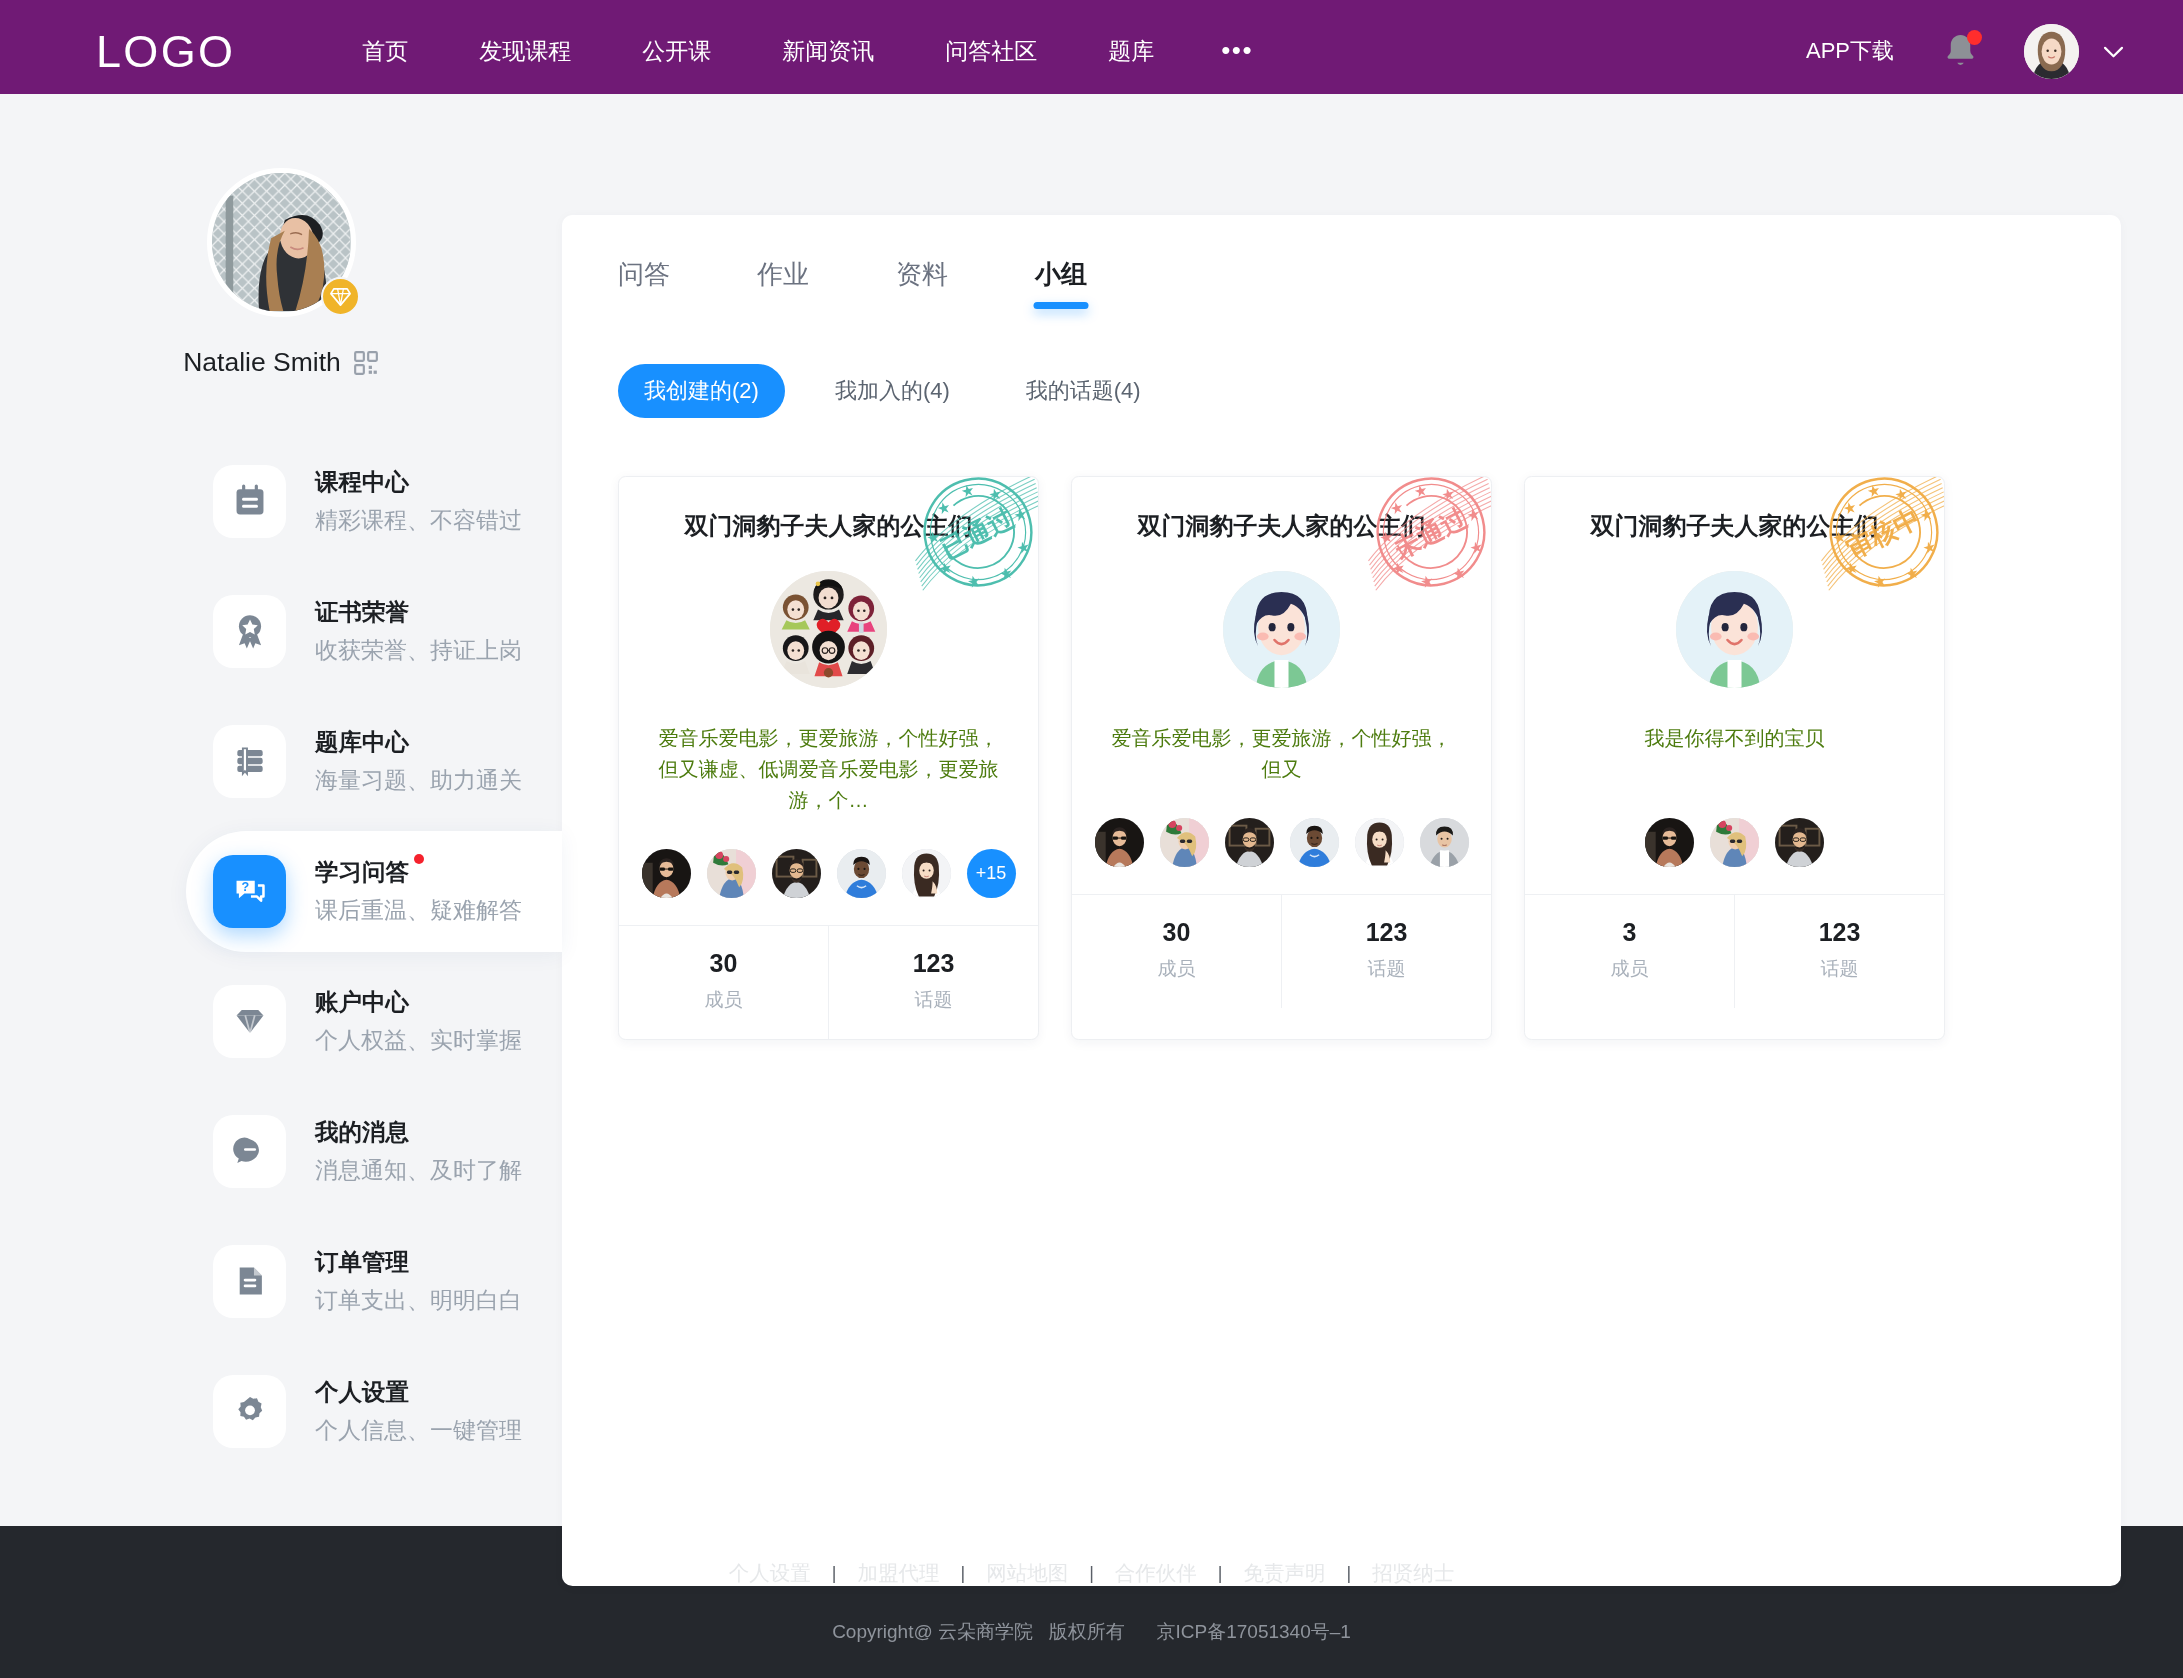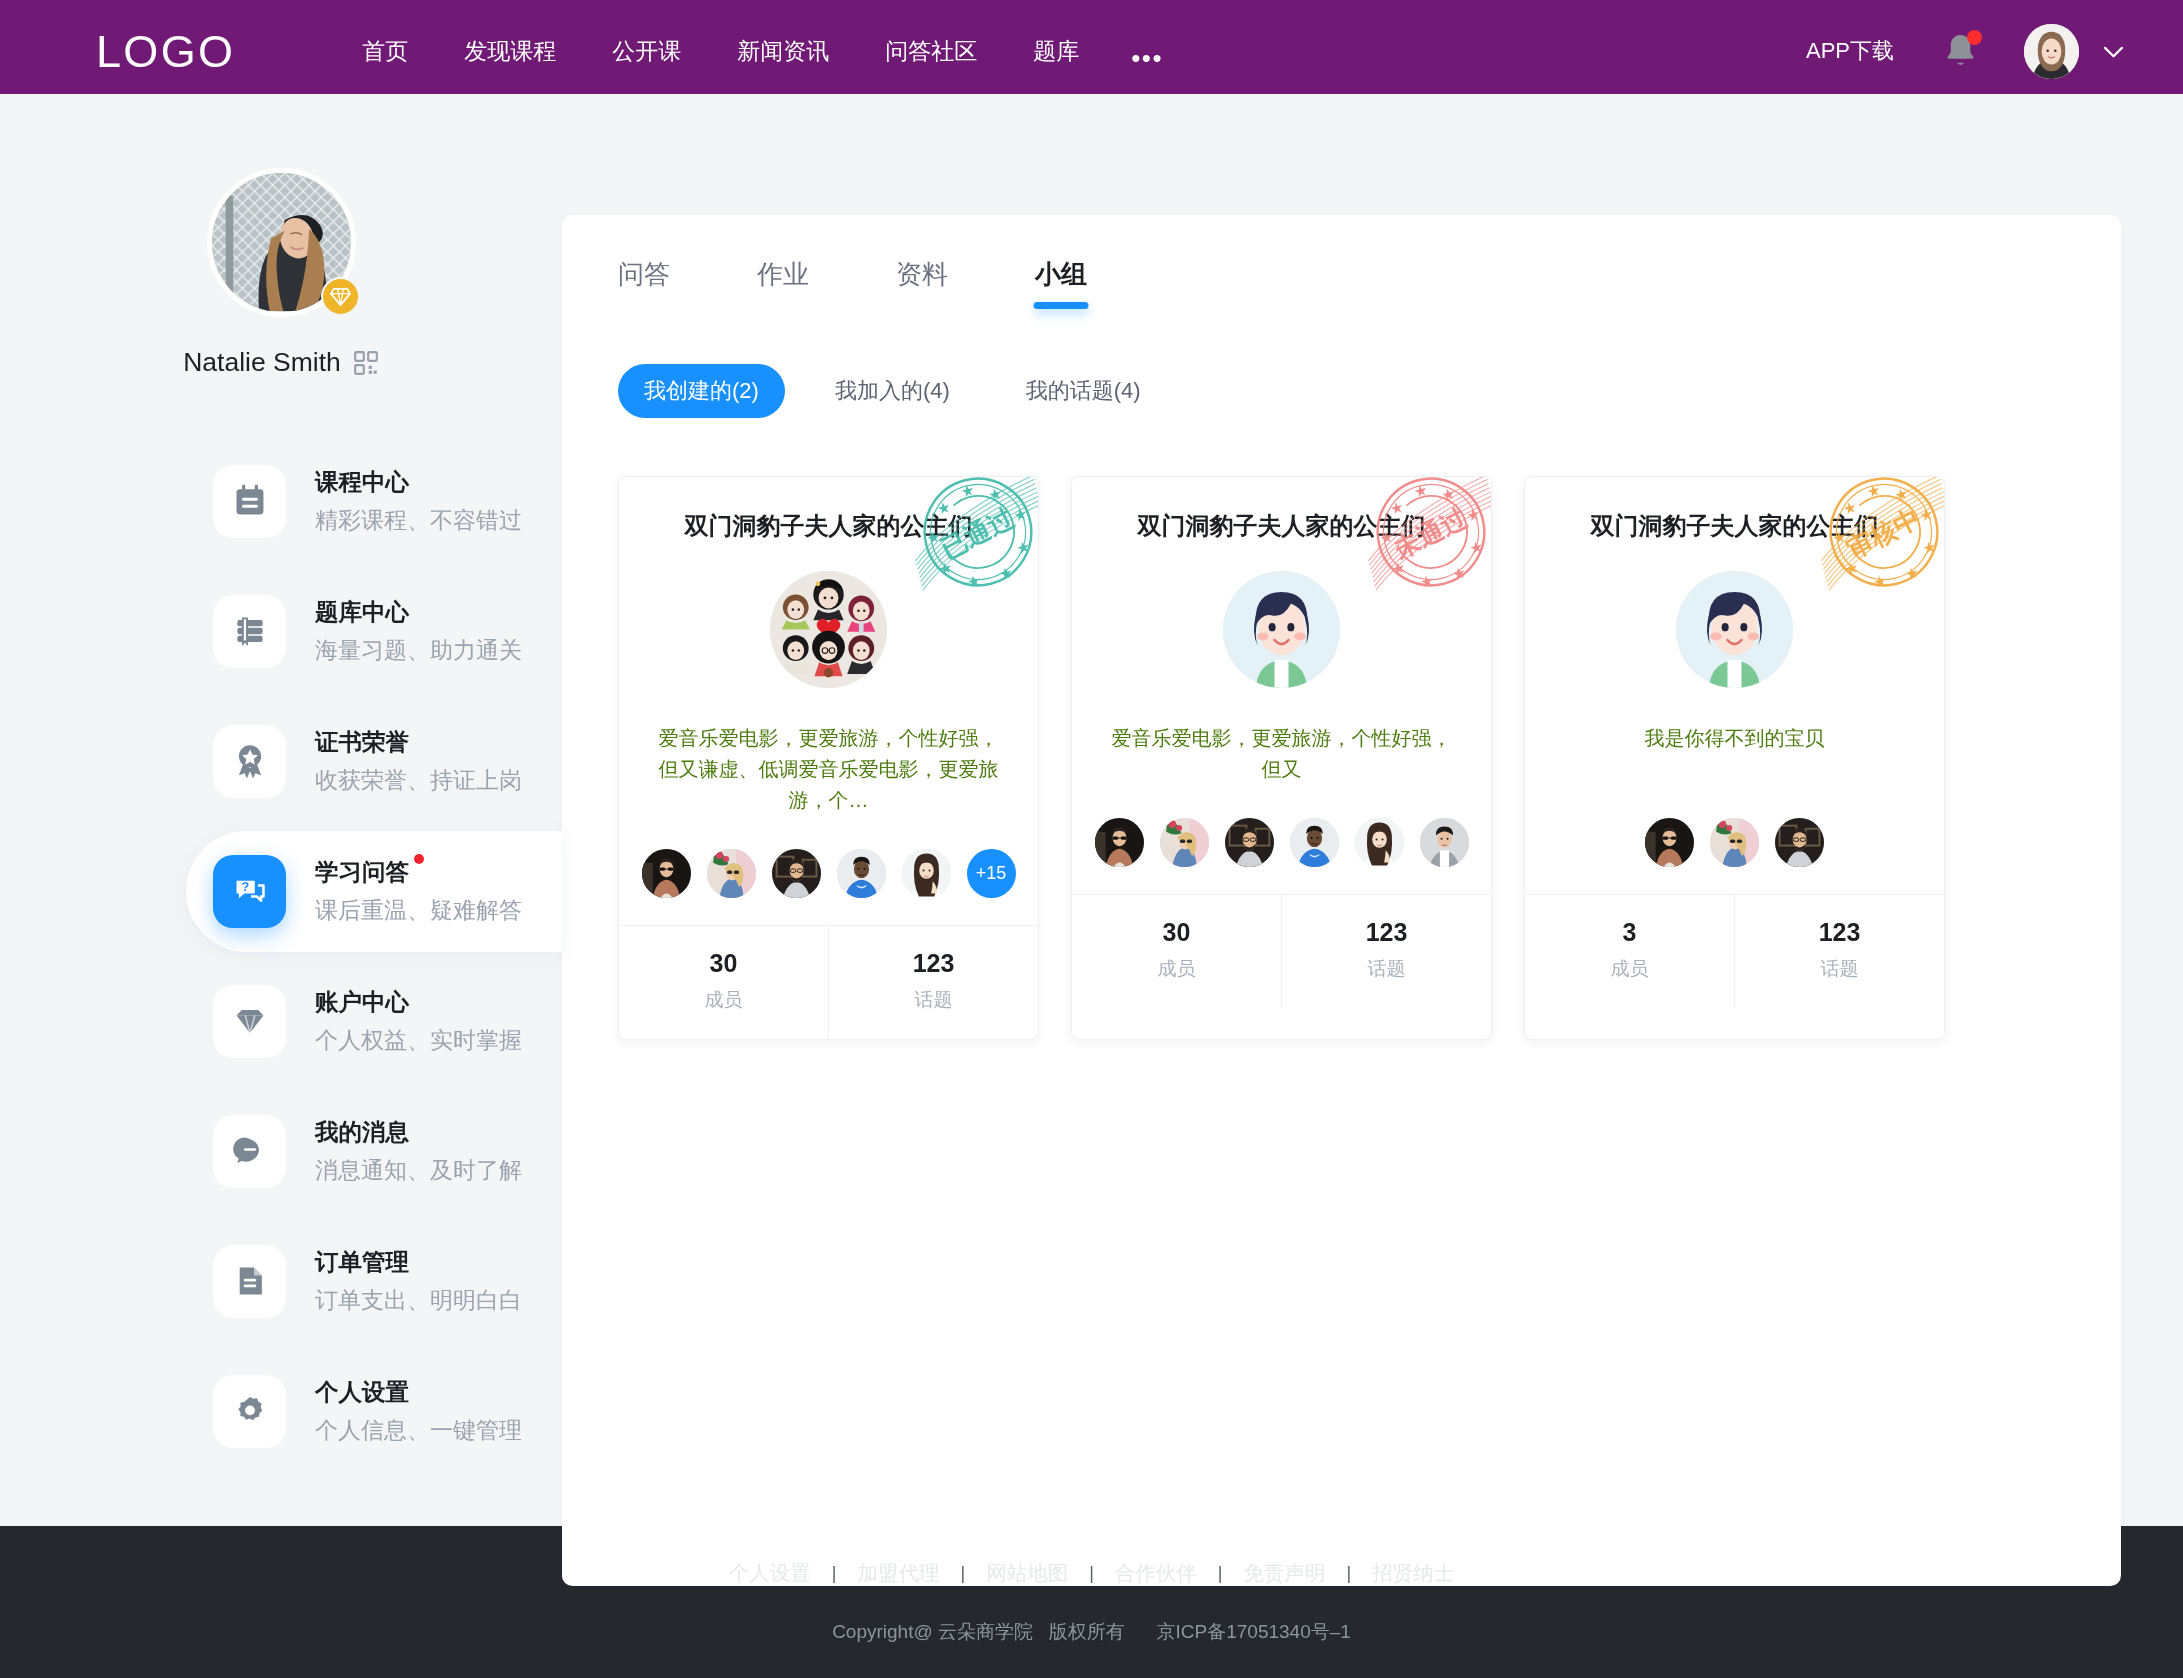--- a/index.html
+++ b/index.html
@@ -21,21 +21,21 @@
   }
   .logo {
     color: #ffffff;
     font-size: 45px;
     letter-spacing: 2.3px;
     font-weight: 300;
     line-height: 1;
     margin-right: 99px;
     white-space: nowrap;
   }
-  .nav { display: flex; align-items: flex-end; gap: 0; }
+  .nav { display: flex; align-items: center; gap: 15px; }
   .nav-item {
     color: #ffffff;
     font-size: 23px;
     padding: 0 28px;
     white-space: nowrap;
     cursor: pointer;
   }
   .nav-more {
     color: #ffffff;
     font-size: 26px;
@@ -358,45 +358,45 @@
         </div>
         <div class="menu-text">
           <div class="menu-title"><span>课程中心</span></div>
           <div class="menu-sub">精彩课程、不容错过</div>
         </div>
       </div>
 
       <div class="menu-item">
         <div class="menu-icon">
           <svg width="38" height="38" viewBox="0 0 24 24">
+            <path d="M8 13l-3 8 3.6-1.3L10 23l2.6-6z" fill="#7c8794"></path>
+            <path d="M16 13l3 8-3.6-1.3L14 23l-2.6-6z" fill="#7c8794"></path>
+            <circle cx="12" cy="9" r="7" fill="#7c8794"></circle>
+            <path d="M12 4.8l1.5 3.1 3.4.5-2.5 2.4.6 3.4-3-1.6-3 1.6.6-3.4-2.5-2.4 3.4-.5z" fill="#ffffff"></path>
+          </svg>
+        </div>
+        <div class="menu-text">
+          <div class="menu-title"><span>证书荣誉</span></div>
+          <div class="menu-sub">收获荣誉、持证上岗</div>
+        </div>
+      </div>
+
+      <div class="menu-item">
+        <div class="menu-icon">
+          <svg width="38" height="38" viewBox="0 0 24 24">
             <rect x="4" y="5" width="16" height="4" rx="1.3" fill="#7c8794"></rect>
             <rect x="4" y="10" width="16" height="4" rx="1.3" fill="#7c8794"></rect>
             <rect x="4" y="15" width="16" height="4" rx="1.3" fill="#7c8794"></rect>
             <path d="M7.5 4h2.6v16l-1.3-1.6L7.5 20z" fill="#ffffff"></path>
             <path d="M7.5 4h2.6v16l-1.3-1.6L7.5 20z" fill="none" stroke="#7c8794" stroke-width="1.2"></path>
           </svg>
         </div>
         <div class="menu-text">
           <div class="menu-title"><span>题库中心</span></div>
           <div class="menu-sub">海量习题、助力通关</div>
-        </div>
-      </div>
-
-      <div class="menu-item">
-        <div class="menu-icon">
-          <svg width="38" height="38" viewBox="0 0 24 24">
-            <path d="M8 13l-3 8 3.6-1.3L10 23l2.6-6z" fill="#7c8794"></path>
-            <path d="M16 13l3 8-3.6-1.3L14 23l-2.6-6z" fill="#7c8794"></path>
-            <circle cx="12" cy="9" r="7" fill="#7c8794"></circle>
-            <path d="M12 4.8l1.5 3.1 3.4.5-2.5 2.4.6 3.4-3-1.6-3 1.6.6-3.4-2.5-2.4 3.4-.5z" fill="#ffffff"></path>
-          </svg>
-        </div>
-        <div class="menu-text">
-          <div class="menu-title"><span>证书荣誉</span></div>
-          <div class="menu-sub">收获荣誉、持证上岗</div>
         </div>
       </div>
 
       <div class="menu-item active">
         <div class="menu-icon">
           <svg width="38" height="38" viewBox="0 0 24 24">
             <path d="M3.5 5.5h11.5v8H8.5L5 16.5V13.5H3.5z" fill="#ffffff"></path>
             <path d="M17 8.5h3.5v7H19v2.6l-2.6-2.6h-3.8" fill="none" stroke="#ffffff" stroke-width="1.6" stroke-linejoin="round"></path>
             <text x="9" y="12" font-size="8" font-family="Liberation Sans, sans-serif" fill="#1890ff" text-anchor="middle" font-weight="bold">?</text>
           </svg>

